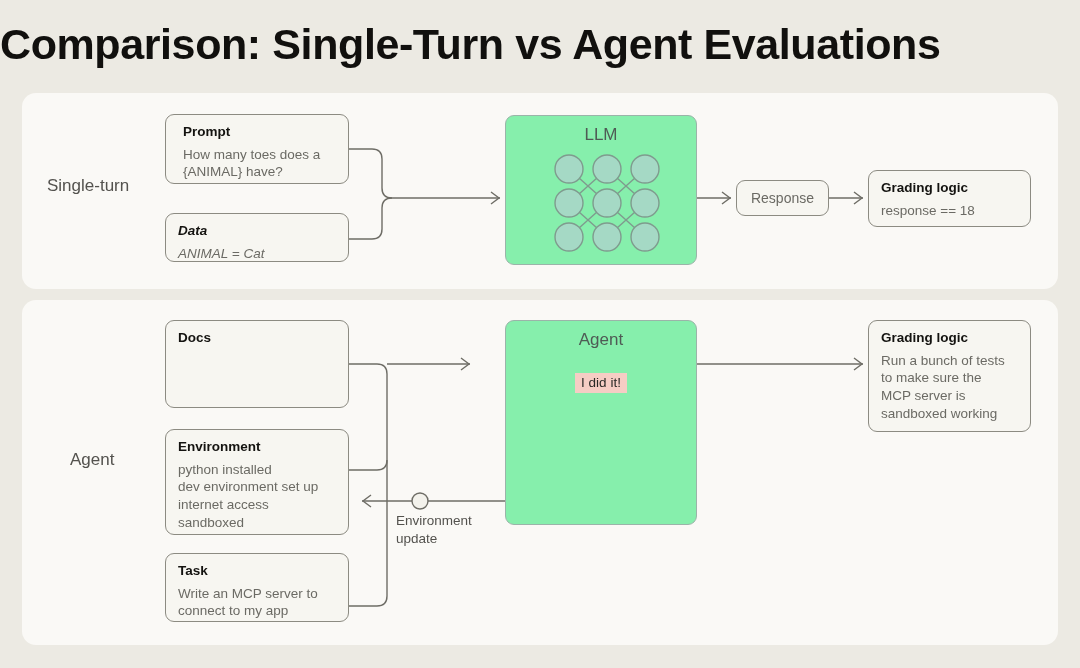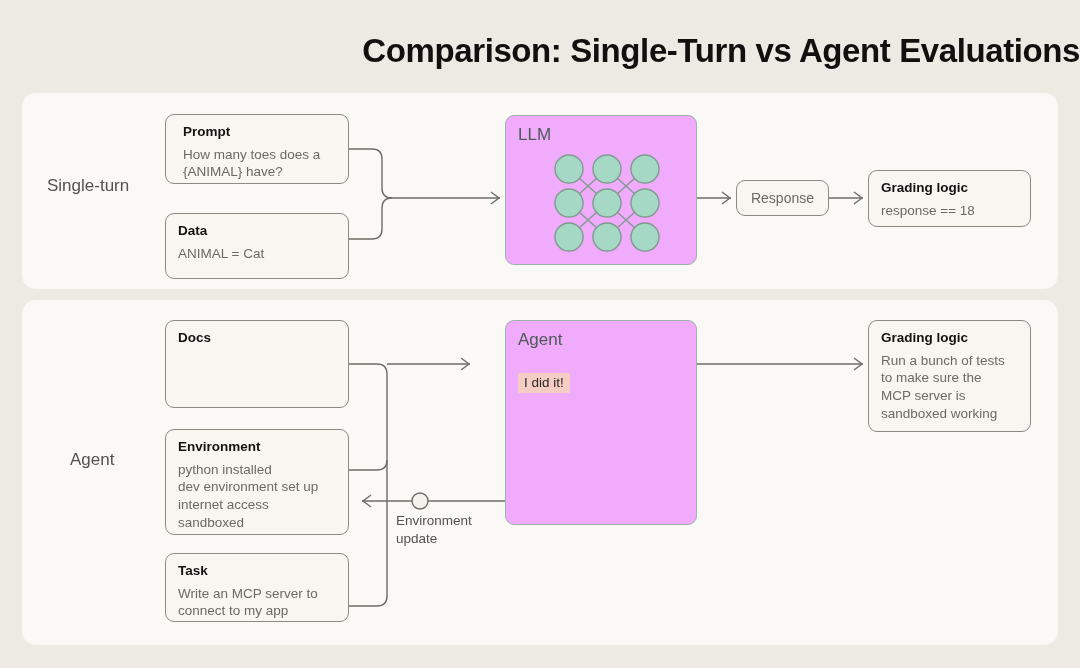--- a/index.html
+++ b/index.html
@@ -6,24 +6,23 @@
   html, body {
     width: 1080px; height: 668px;
     background: #eceae3;
     font-family: "Liberation Sans", sans-serif;
     overflow: hidden;
   }
   #root { position: relative; width: 1080px; height: 668px; }
 
   .title {
     position: absolute; left: 0; top: 20px; width: 1080px;
-    text-align: right;
-    font-size: 33px; font-weight: bold; color: #11100e;
+    text-align: left;
+    font-size: 43px; font-weight: bold; color: #11100e;
     letter-spacing: -0.4px;
-    margin-top: 12px;
   }
 
   .panel {
     position: absolute;
     background: #faf9f6;
     border-radius: 14px;
   }
   #panel-single { left: 22px; top: 93px; width: 1036px; height: 196px; }
   #panel-agent  { left: 22px; top: 300px; width: 1036px; height: 345px; }
 
@@ -46,37 +45,38 @@
   .card .hd {
     font-size: 13.5px; font-weight: bold; color: #141310;
     margin-bottom: 6px; line-height: 1.15;
   }
   .card .bd {
     font-size: 13.5px; color: #6b6a64; line-height: 1.33;
     white-space: pre-line;
   }
 
   .card.mint {
-    background: #f0abfc;
+    background: #86efac;
     border-color: #9bb4a9;
+    text-align: center;
   }
   .card.mint .hd { font-size: 17px; font-weight: normal; color: #4f5b55; margin-bottom: 9px; }
 
   .plain {
     position: absolute;
     border: 1px solid #8c8b82;
     border-radius: 9px;
     background: #f7f6f1;
     display: flex; align-items: center; justify-content: center;
     font-size: 14px; color: #6b6a64;
   }
 
   
   #card-prompt { left: 165px; top: 114px; width: 184px; height: 70px; padding-left: 17px; }
-  #card-data   { left: 165px; top: 213px; width: 184px; height: 66px; }
+  #card-data   { left: 165px; top: 213px; width: 184px; height: 49px; font-style: italic; }
   #box-llm     { left: 505px; top: 115px; width: 192px; height: 150px; }
   #box-response{ left: 736px; top: 180px; width: 93px;  height: 36px; }
   #card-grade1 { left: 868px; top: 170px; width: 163px; height: 57px; }
 
   
   #card-tools  { left: 165px; top: 320px; width: 184px; height: 88px; }
   #card-env    { left: 165px; top: 429px; width: 184px; height: 106px; }
   #card-task   { left: 165px; top: 553px; width: 184px; height: 69px; }
   #box-agent   { left: 505px; top: 320px; width: 192px; height: 205px; }
   #card-grade2 { left: 868px; top: 320px; width: 163px; height: 112px; }

